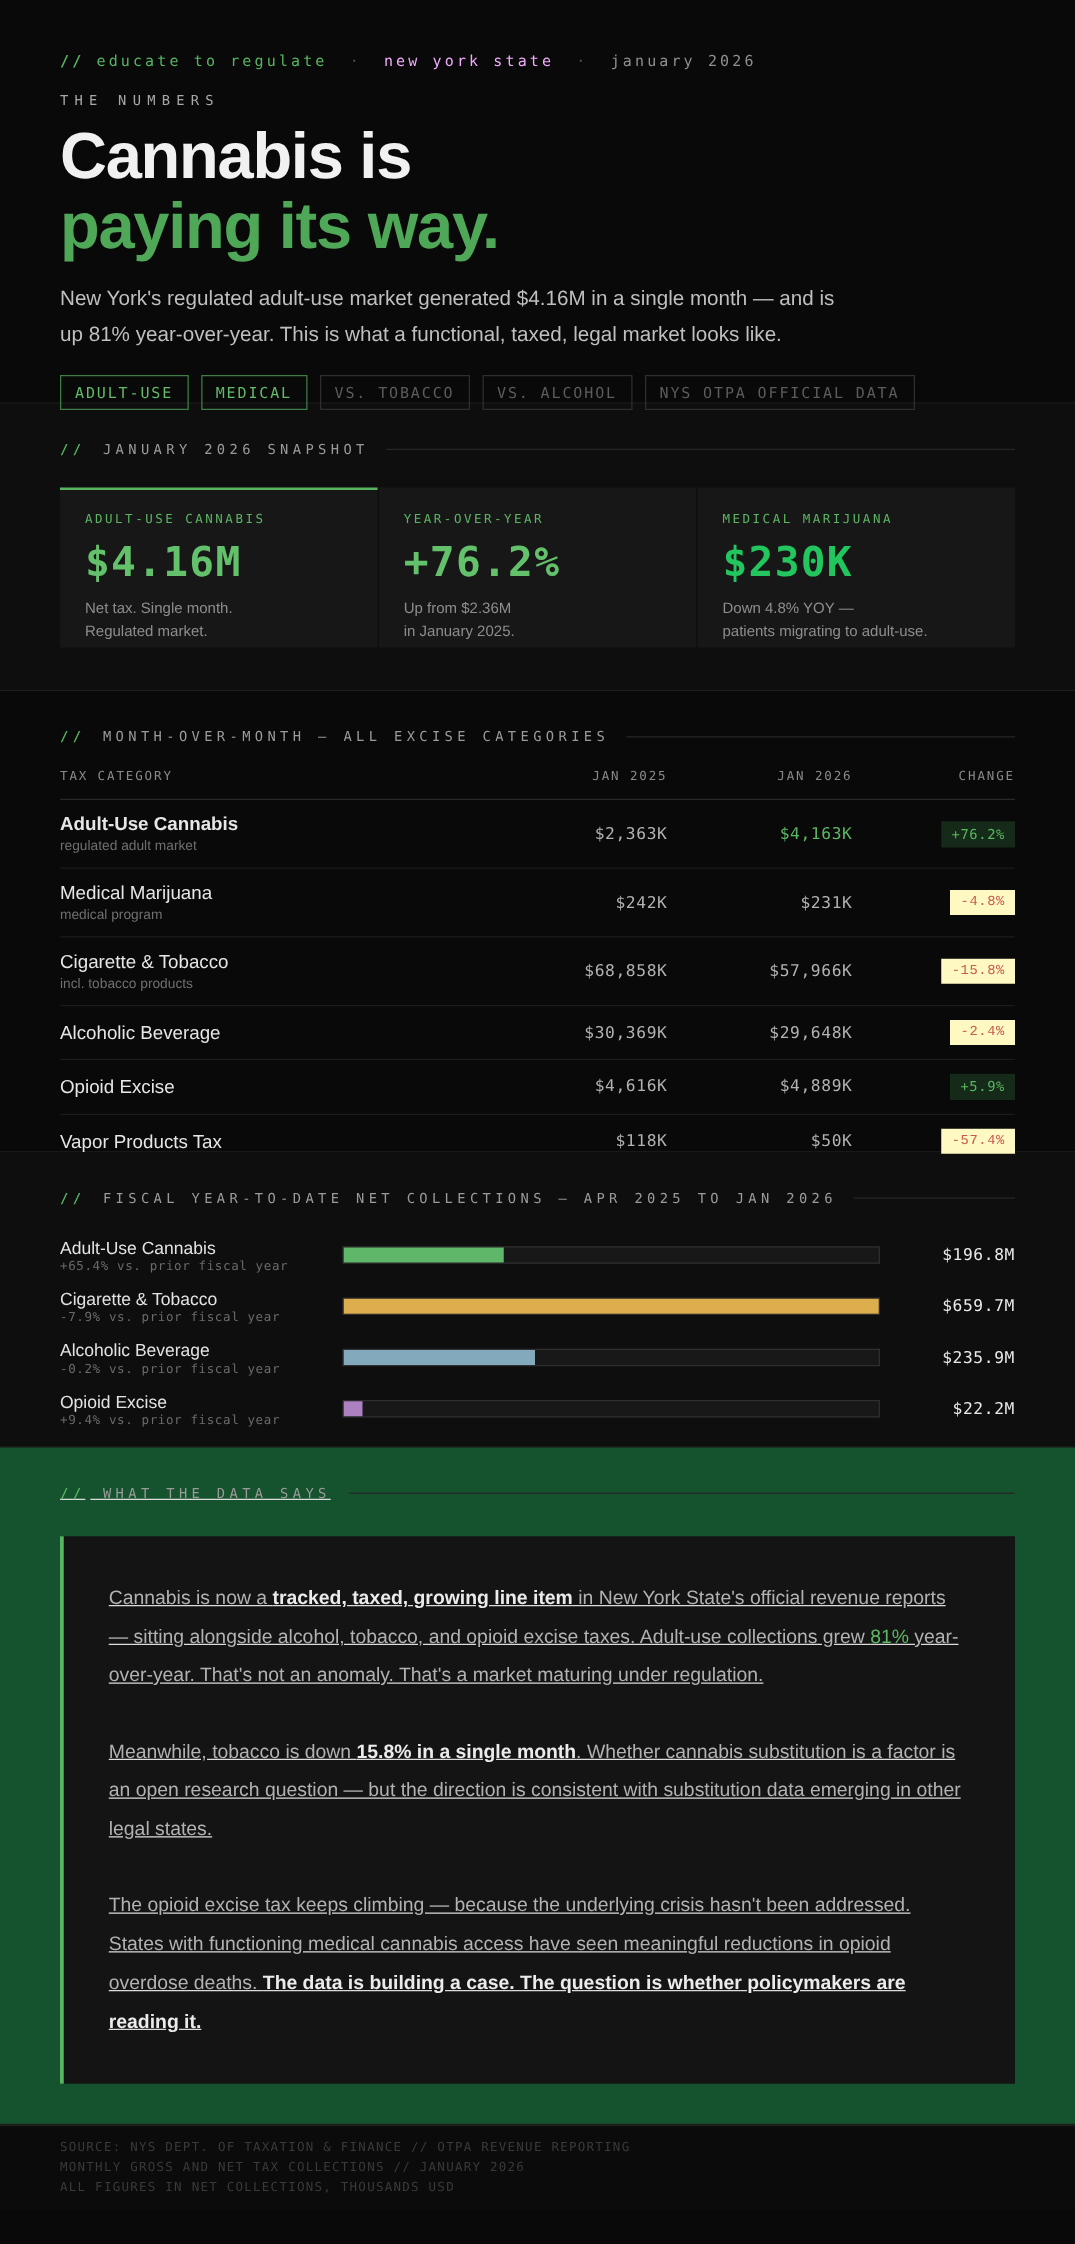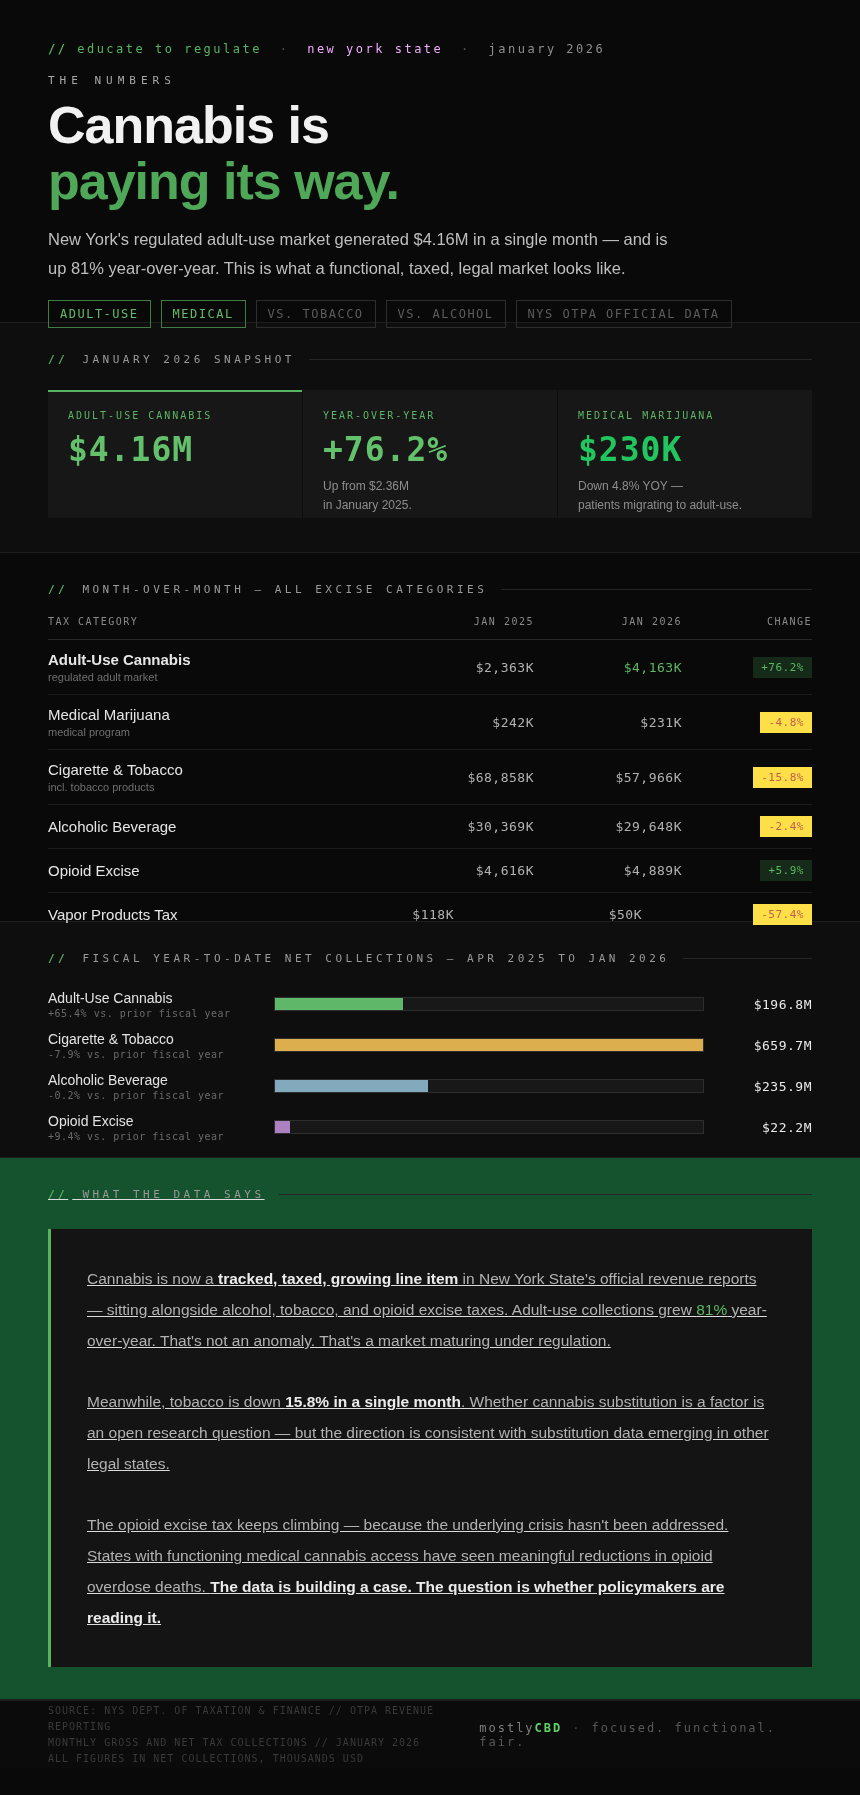--- a/index.html
+++ b/index.html
@@ -58,32 +58,32 @@
   .stat-value.gray  { color:#22c55e; }
   .stat-desc { margin-top:8px; font-size:12px; line-height:1.55; color:#8d8d8d; }
   .stat-desc span { display:block; }
 
   
   .t-grid { display:grid; grid-template-columns:1fr 130px 148px 130px; align-items:center; }
   .t-head { margin-top:20px; padding-bottom:12px; border-bottom:1px solid #282828;
             font-size:10px; letter-spacing:1.5px; color:#8a8a8a; }
   .t-head .num { text-align:right; }
   .t-row { padding:11px 0; border-bottom:1px solid #1b1b1b; }
-  .t-row:last-child { border-bottom:none;gap:40px; }
+  .t-row:last-child { border-bottom:none; }
   .cell-name { font-size:15px; color:#e6e6e6; }
   .cell-sub  { font-size:11px; color:#6f6f6f; margin-top:3px; }
   .cell-sub:empty { display:none; }
   .cell-num { font-size:13px; color:#b2b2b2; text-align:right; letter-spacing:0.5px; }
   .emph .cell-name { font-weight:700; }
   .emph .cell-jan26 { color:#5cb862; }
   .cell-change { display:flex; justify-content:flex-end; }
   .badge { font-family:"DejaVu Sans Mono","Liberation Mono",monospace;
            font-size:11px; padding:4px 8px; letter-spacing:0.5px; }
   .badge.up   { color:#58b85f; background:#152a19; }
-  .badge.down { color:#c85b50; background:#fde047; }
+  .badge.down { color:#c85b50; background:#fef9c3;font-family:Liberation Mono, monospace; }
 
   
   .bars { margin-top:22px; display:flex; flex-direction:column; gap:7px; }
   .bar-row { display:grid; grid-template-columns:226px 1fr 108px; align-items:center; height:34px; }
   .bar-name { font-size:14px; color:#e3e3e3; }
   .bar-sub  { font-size:10px; color:#6a6a6a; margin-top:2px; letter-spacing:0.5px; }
   .bar-track { height:14px; background:#181818; border:1px solid #2e2e2e; position:relative; }
   .bar-fill  { height:100%; width:0; }
   .bar-value { font-size:13px; color:#eaeaea; text-align:right; letter-spacing:0.5px; }
 
@@ -135,20 +135,24 @@
   <section class="sec-snapshot">
     <div class="wrap">
       <div class="sec-label mono">
         <span><span class="slash">//</span> <span>JANUARY 2026 SNAPSHOT</span></span>
         <span class="rule"></span>
       </div>
       <div class="cards">
         <div class="card accent-top">
           <div class="stat-label mono">ADULT-USE CANNABIS</div>
           <div class="stat-value mono green">$4.16M</div>
+          <div class="stat-desc">
+            <span>Net tax. Single month.</span>
+            <span>Regulated market.</span>
+          </div>
         </div>
         <div class="card">
           <div class="stat-label mono">YEAR-OVER-YEAR</div>
           <div class="stat-value mono green">+76.2%</div>
           <div class="stat-desc">
             <span>Up from $2.36M</span>
             <span>in January 2025.</span>
           </div>
         </div>
         <div class="card">
@@ -315,18 +319,15 @@
       </div>
     </div>
   </section>
 
   <section class="sec-footer">
     <div class="src mono">
       <div>SOURCE: NYS DEPT. OF TAXATION &amp; FINANCE // OTPA REVENUE REPORTING</div>
       <div>MONTHLY GROSS AND NET TAX COLLECTIONS // JANUARY 2026</div>
       <div>ALL FIGURES IN NET COLLECTIONS, THOUSANDS USD</div>
     </div>
-    <div class="brandline mono">
-      <span>mostly</span><span class="cbd">CBD</span><span class="sep">·</span><span class="tagline">focused. functional. fair.</span>
-    </div>
   </section>
 
 </div>
 
 </body></html>

